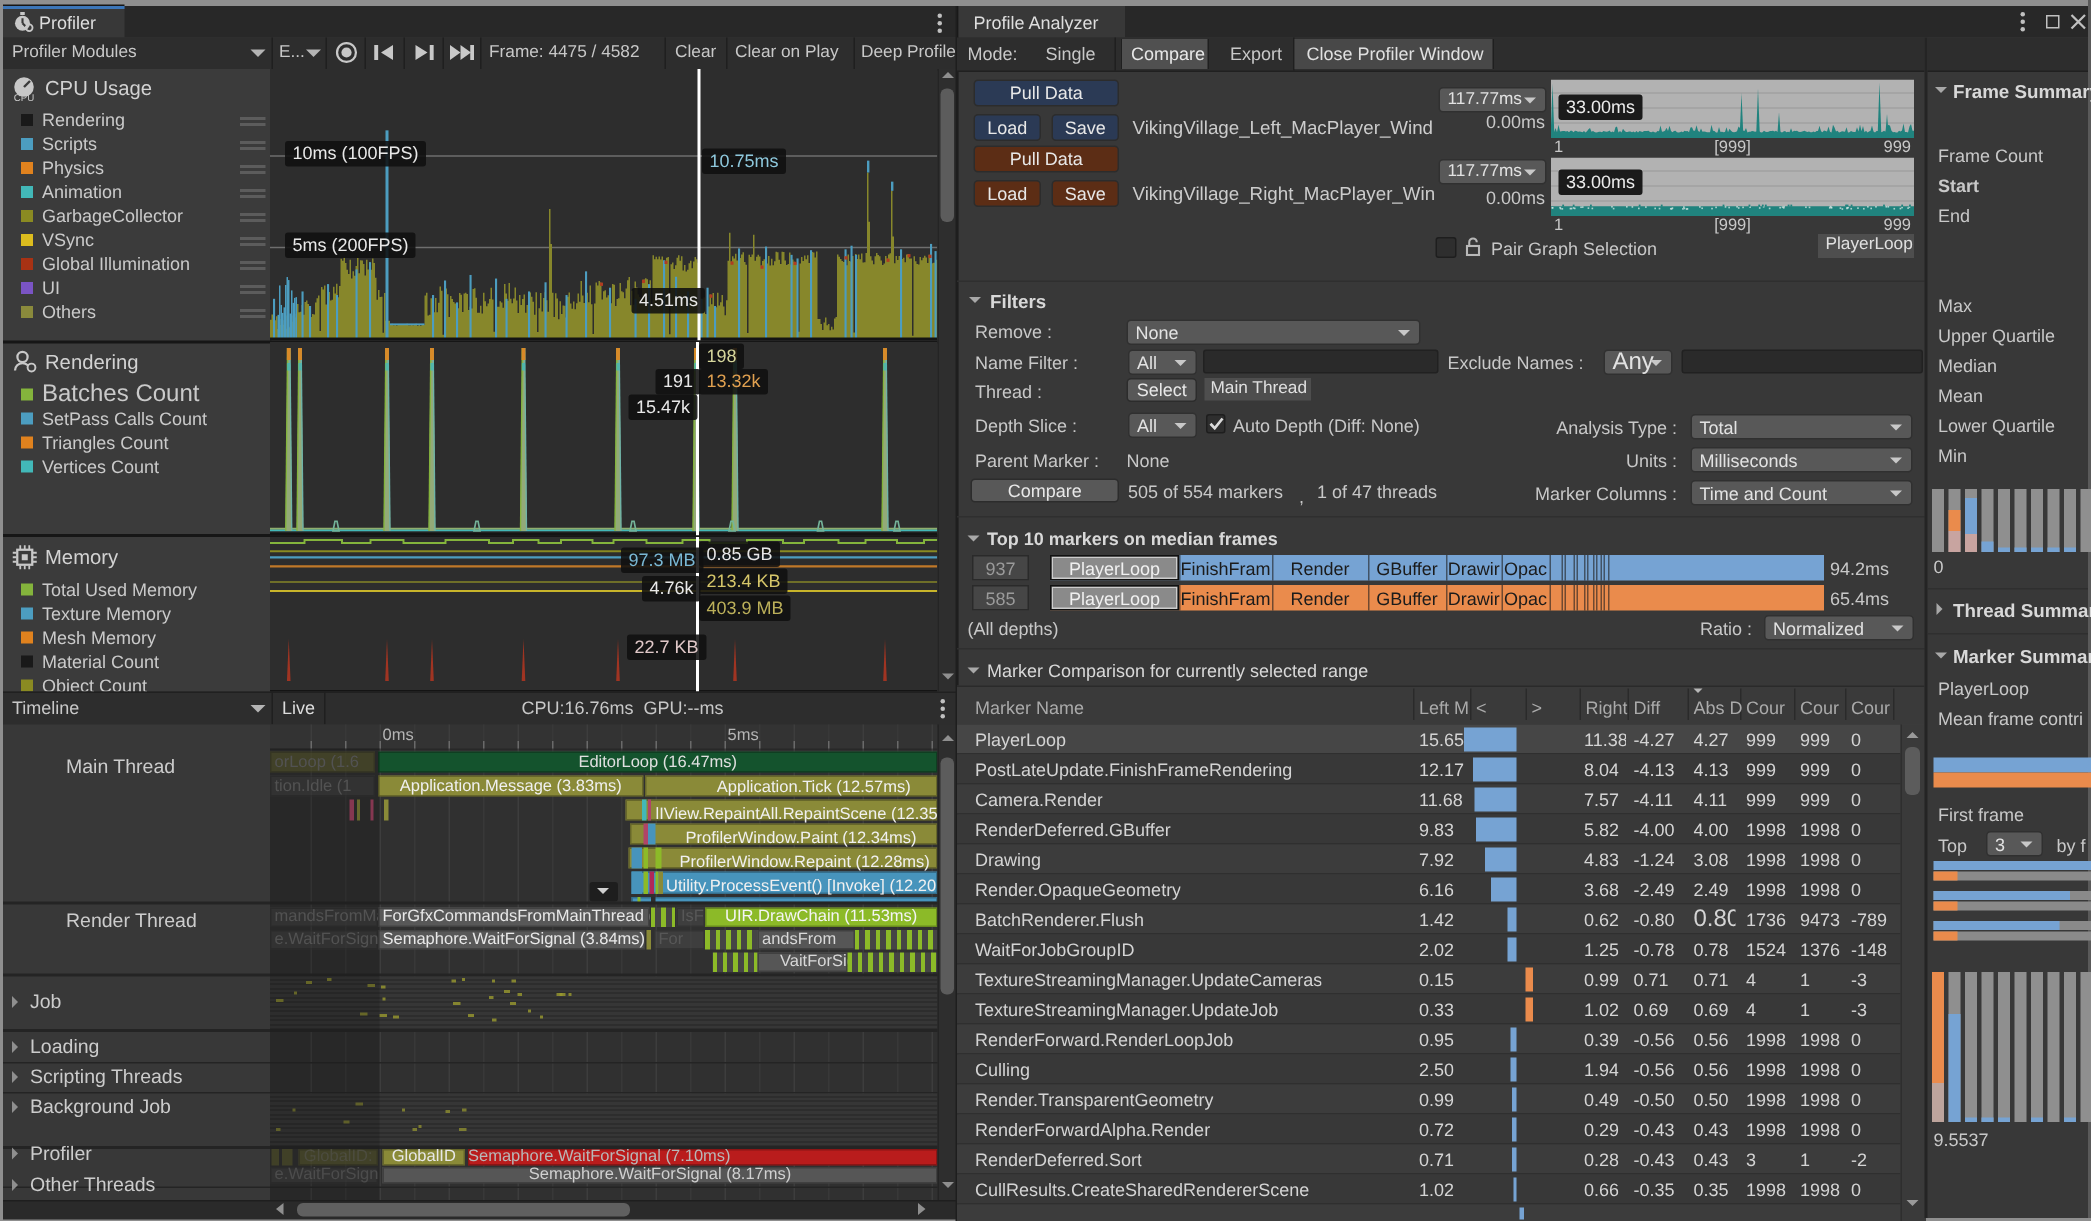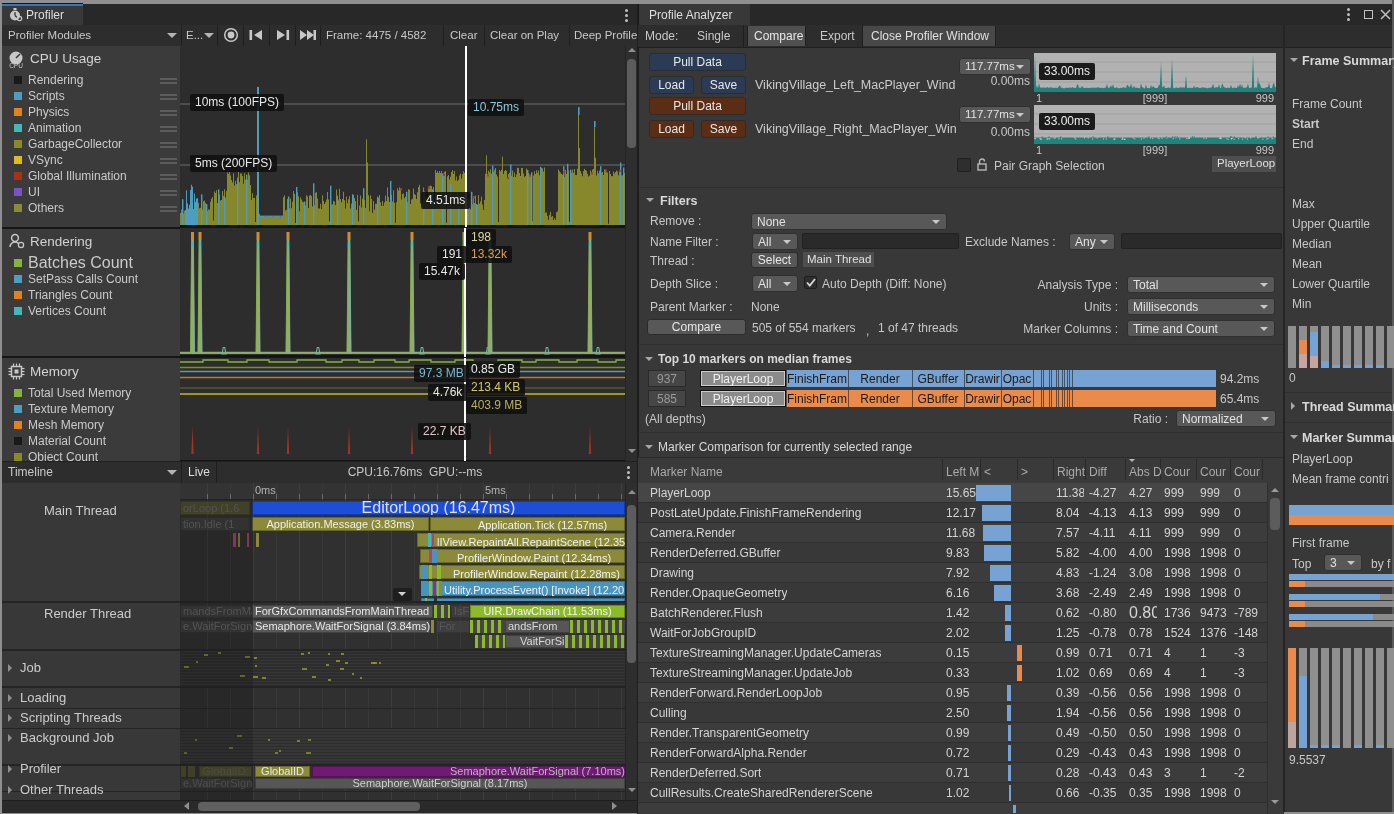--- a/index.html
+++ b/index.html
@@ -370,21 +370,21 @@
     <div style="position:absolute;left:552px;top:494px;width:1px;height:5px;background:#6a6a6a;"></div>
     <div style="position:absolute;left:575px;top:483px;width:1px;height:317px;background:#3d3d3d;"></div>
     <div style="position:absolute;left:575px;top:494px;width:1px;height:5px;background:#6a6a6a;"></div>
     <div style="position:absolute;left:598px;top:483px;width:1px;height:317px;background:#383838;"></div>
     <div style="position:absolute;left:598px;top:494px;width:1px;height:5px;background:#6a6a6a;"></div>
     <div style="position:absolute;left:621px;top:483px;width:1px;height:317px;background:#3d3d3d;"></div>
     <div style="position:absolute;left:621px;top:494px;width:1px;height:5px;background:#6a6a6a;"></div>
     <div style="position:absolute;left:255px;top:484px;font-size:11px;color:#b4b4b4;font-weight:400;white-space:nowrap;line-height:13px;">0ms</div>
     <div style="position:absolute;left:485px;top:484px;font-size:11px;color:#b4b4b4;font-weight:400;white-space:nowrap;line-height:13px;">5ms</div>
     <div style="position:absolute;left:180px;top:501px;width:70px;height:14px;background:#6e6e30;opacity:0.55;box-shadow:inset 0 0 0 1px rgba(0,0,0,0.25);text-align:left;padding:0 3px;font-size:11px;line-height:14px;color:#9a9a9a;white-space:nowrap;overflow:hidden;box-sizing:border-box;">orLoop (1.6</div>
-    <div style="position:absolute;left:252px;top:501px;width:373px;height:14px;background:#1d4ed8;box-shadow:inset 0 0 0 1px rgba(0,0,0,0.25);text-align:center;font-size:16px;line-height:14px;color:#e0e0e0;white-space:nowrap;overflow:hidden;box-sizing:border-box;">EditorLoop (16.47ms)</div>
+    <div style="position:absolute;left:252px;top:501px;width:373px;height:14px;background:#14532d;box-shadow:inset 0 0 0 1px rgba(0,0,0,0.25);text-align:center;font-size:11px;line-height:14px;color:#e0e0e0;white-space:nowrap;overflow:hidden;box-sizing:border-box;">EditorLoop (16.47ms)</div>
     <div style="position:absolute;left:180px;top:517px;width:70px;height:14px;background:#4a4a4a;opacity:0.55;box-shadow:inset 0 0 0 1px rgba(0,0,0,0.25);text-align:left;padding:0 3px;font-size:11px;line-height:14px;color:#9a9a9a;white-space:nowrap;overflow:hidden;box-sizing:border-box;">tion.Idle (1</div>
     <div style="position:absolute;left:252px;top:517px;width:177px;height:14px;background:#8a8a38;box-shadow:inset 0 0 0 1px rgba(0,0,0,0.25);text-align:center;font-size:11px;line-height:14px;color:#f0f0f0;white-space:nowrap;overflow:hidden;box-sizing:border-box;">Application.Message (3.83ms)</div>
     <div style="position:absolute;left:430px;top:517px;width:195px;height:14px;background:#8a8a38;box-shadow:inset 0 0 0 1px rgba(0,0,0,0.25);font-size:11px;line-height:14px;color:#f0f0f0;white-space:nowrap;overflow:hidden;box-sizing:border-box;"></div>
     <div style="position:absolute;left:460px;top:518px;width:165px;text-align:center;font-size:11px;color:#c8c8c8;font-weight:400;white-space:nowrap;line-height:13px;overflow:hidden;line-height:14px;"><span style="font-size:11px;color:#f0f0f0;">Application.Tick (12.57ms)</span></div>
     <div style="position:absolute;left:233px;top:533px;width:3px;height:14px;background:#b04468;font-size:11px;line-height:14px;color:#ffffff;white-space:nowrap;overflow:hidden;box-sizing:border-box;"></div>
     <div style="position:absolute;left:238px;top:533px;width:2px;height:14px;background:#8a8a38;font-size:11px;line-height:14px;color:#ffffff;white-space:nowrap;overflow:hidden;box-sizing:border-box;"></div>
     <div style="position:absolute;left:247px;top:533px;width:2px;height:14px;background:#b04468;font-size:11px;line-height:14px;color:#ffffff;white-space:nowrap;overflow:hidden;box-sizing:border-box;"></div>
     <div style="position:absolute;left:256px;top:533px;width:3px;height:14px;background:#8a8a38;font-size:11px;line-height:14px;color:#ffffff;white-space:nowrap;overflow:hidden;box-sizing:border-box;"></div>
     <div style="position:absolute;left:417px;top:533px;width:208px;height:14px;background:#8a8a38;box-shadow:inset 0 0 0 1px rgba(0,0,0,0.25);font-size:11px;line-height:14px;color:#ffffff;white-space:nowrap;overflow:hidden;box-sizing:border-box;"></div>
     <div style="position:absolute;left:428px;top:533px;width:3px;height:14px;background:#42b8b8;font-size:11px;line-height:14px;color:#ffffff;white-space:nowrap;overflow:hidden;box-sizing:border-box;"></div>
@@ -467,21 +467,21 @@
     <div style="position:absolute;left:297px;top:740px;width:3px;height:2px;background:#9a9a30;opacity:0.7;"></div>
     <div style="position:absolute;left:229px;top:747px;width:4px;height:2px;background:#9a9a30;opacity:0.7;"></div>
     <div style="position:absolute;left:268px;top:739px;width:2px;height:2px;background:#9a9a30;opacity:0.7;"></div>
     <div style="position:absolute;left:308px;top:739px;width:3px;height:2px;background:#9a9a30;opacity:0.7;"></div>
     <div style="position:absolute;left:195px;top:739px;width:2px;height:2px;background:#9a9a30;opacity:0.7;"></div>
     <div style="position:absolute;left:2px;top:764px;width:636px;height:2px;background:#242424;"></div>
     <div style="position:absolute;left:181px;top:766px;width:5px;height:11px;background:#6e6e30;opacity:0.55;font-size:11px;line-height:11px;color:#ffffff;white-space:nowrap;overflow:hidden;box-sizing:border-box;"></div>
     <div style="position:absolute;left:188px;top:766px;width:7px;height:11px;background:#6e6e30;opacity:0.55;font-size:11px;line-height:11px;color:#ffffff;white-space:nowrap;overflow:hidden;box-sizing:border-box;"></div>
     <div style="position:absolute;left:199px;top:766px;width:53px;height:11px;background:#6e6e30;opacity:0.55;box-shadow:inset 0 0 0 1px rgba(0,0,0,0.25);text-align:center;font-size:11px;line-height:11px;color:#8a8a6a;white-space:nowrap;overflow:hidden;box-sizing:border-box;">GlobalID:</div>
     <div style="position:absolute;left:255px;top:766px;width:55px;height:11px;background:#8a8a38;box-shadow:inset 0 0 0 1px rgba(0,0,0,0.25);text-align:center;font-size:11px;line-height:11px;color:#e8e8e8;white-space:nowrap;overflow:hidden;box-sizing:border-box;">GlobalID</div>
-    <div style="position:absolute;left:312px;top:766px;width:313px;height:11px;background:#701a75;box-shadow:inset 0 0 0 1px rgba(0,0,0,0.25);text-align:right;font-size:11px;line-height:11px;color:#b8b8b8;white-space:nowrap;overflow:hidden;box-sizing:border-box;">Semaphore.WaitForSignal (7.10ms)</div>
+    <div style="position:absolute;left:312px;top:766px;width:313px;height:11px;background:#b91c1c;box-shadow:inset 0 0 0 1px rgba(0,0,0,0.25);text-align:left;font-size:11px;line-height:11px;color:#b8b8b8;white-space:nowrap;overflow:hidden;box-sizing:border-box;">Semaphore.WaitForSignal (7.10ms)</div>
     <div style="position:absolute;left:180px;top:778px;width:72px;height:11px;background:#4a4a4a;opacity:0.55;box-shadow:inset 0 0 0 1px rgba(0,0,0,0.25);text-align:left;padding:0 3px;font-size:11px;line-height:11px;color:#8a8a8a;white-space:nowrap;overflow:hidden;box-sizing:border-box;">e.WaitForSigna</div>
     <div style="position:absolute;left:255px;top:778px;width:370px;height:11px;background:#565656;box-shadow:inset 0 0 0 1px rgba(0,0,0,0.25);text-align:center;font-size:11px;line-height:11px;color:#d0d0d0;white-space:nowrap;overflow:hidden;box-sizing:border-box;">Semaphore.WaitForSignal (8.17ms)</div>
     <div style="position:absolute;left:2px;top:791px;width:636px;height:1px;background:#242424;"></div>
     <div style="position:absolute;left:180px;top:499px;width:73px;height:301px;background:rgba(20,20,20,0.28);pointer-events:none;"></div>
     <div style="position:absolute;left:44px;top:503px;font-size:13px;color:#cccccc;font-weight:400;white-space:nowrap;line-height:15px;">Main Thread</div>
     <div style="position:absolute;left:44px;top:606px;font-size:13px;color:#cccccc;font-weight:400;white-space:nowrap;line-height:15px;">Render Thread</div>
     <div style="position:absolute;left:8px;top:664px;width:0;height:0;border-top:4px solid transparent;border-bottom:4px solid transparent;border-left:4px solid #8f8f8f;"></div>
     <div style="position:absolute;left:20px;top:660px;font-size:13px;color:#cccccc;font-weight:400;white-space:nowrap;line-height:15px;">Job</div>
     <div style="position:absolute;left:8px;top:694px;width:0;height:0;border-top:4px solid transparent;border-bottom:4px solid transparent;border-left:4px solid #8f8f8f;"></div>
     <div style="position:absolute;left:20px;top:690px;font-size:13px;color:#cccccc;font-weight:400;white-space:nowrap;line-height:15px;">Loading</div>
@@ -673,21 +673,21 @@
     <div style="position:absolute;left:751px;top:213px;width:196px;height:17px;background:#585858;border:1px solid #303030;border-radius:3px;box-sizing:border-box;"></div>
     <div style="position:absolute;left:757px;top:215px;font-size:12px;color:#e2e2e2;font-weight:400;white-space:nowrap;line-height:14px;">None</div>
     <div style="position:absolute;left:932px;top:220px;width:0;height:0;border-left:4.5px solid transparent;border-right:4.5px solid transparent;border-top:4.5px solid #c8c8c8;"></div>
     <div style="position:absolute;left:650px;top:235px;font-size:12px;color:#c8c8c8;font-weight:400;white-space:nowrap;line-height:14px;">Name Filter :</div>
     <div style="position:absolute;left:752px;top:233px;width:46px;height:17px;background:#585858;border:1px solid #303030;border-radius:3px;box-sizing:border-box;"></div>
     <div style="position:absolute;left:758px;top:235px;font-size:12px;color:#e2e2e2;font-weight:400;white-space:nowrap;line-height:14px;">All</div>
     <div style="position:absolute;left:783px;top:240px;width:0;height:0;border-left:4.5px solid transparent;border-right:4.5px solid transparent;border-top:4.5px solid #c8c8c8;"></div>
     <div style="position:absolute;left:802px;top:233px;width:157px;height:16px;background:#2a2a2a;border:1px solid #212121;border-radius:2px;box-sizing:border-box;"></div>
     <div style="position:absolute;left:965px;top:235px;font-size:12px;color:#c8c8c8;font-weight:400;white-space:nowrap;line-height:14px;">Exclude Names :</div>
     <div style="position:absolute;left:1069px;top:233px;width:46px;height:17px;background:#585858;border:1px solid #303030;border-radius:3px;box-sizing:border-box;"></div>
-    <div style="position:absolute;left:1075px;top:235px;font-size:12px;color:#e2e2e2;font-weight:400;white-space:nowrap;line-height:14px;">Any</div>
+    <div style="position:absolute;left:1075px;top:235px;font-size:16px;color:#e2e2e2;font-weight:400;white-space:nowrap;line-height:14px;">Any</div>
     <div style="position:absolute;left:1100px;top:240px;width:0;height:0;border-left:4.5px solid transparent;border-right:4.5px solid transparent;border-top:4.5px solid #c8c8c8;"></div>
     <div style="position:absolute;left:1121px;top:233px;width:161px;height:16px;background:#2a2a2a;border:1px solid #212121;border-radius:2px;box-sizing:border-box;"></div>
     <div style="position:absolute;left:650px;top:254px;font-size:12px;color:#c8c8c8;font-weight:400;white-space:nowrap;line-height:14px;">Thread :</div>
     <div style="position:absolute;left:751px;top:252px;width:47px;height:16px;background:#585858;border:1px solid #2c2c2c;border-radius:3px;box-sizing:border-box;text-align:center;font-size:12px;line-height:14px;color:#e8e8e8;">Select</div>
     <div style="position:absolute;left:803px;top:252px;width:71px;height:15px;background:#4e4e4e;"></div>
     <div style="position:absolute;left:807px;top:253px;font-size:11.5px;color:#e0e0e0;font-weight:400;white-space:nowrap;line-height:13.5px;">Main Thread</div>
     <div style="position:absolute;left:650px;top:277px;font-size:12px;color:#c8c8c8;font-weight:400;white-space:nowrap;line-height:14px;">Depth Slice :</div>
     <div style="position:absolute;left:752px;top:275px;width:46px;height:17px;background:#585858;border:1px solid #303030;border-radius:3px;box-sizing:border-box;"></div>
     <div style="position:absolute;left:758px;top:277px;font-size:12px;color:#e2e2e2;font-weight:400;white-space:nowrap;line-height:14px;">All</div>
     <div style="position:absolute;left:783px;top:282px;width:0;height:0;border-left:4.5px solid transparent;border-right:4.5px solid transparent;border-top:4.5px solid #c8c8c8;"></div>

